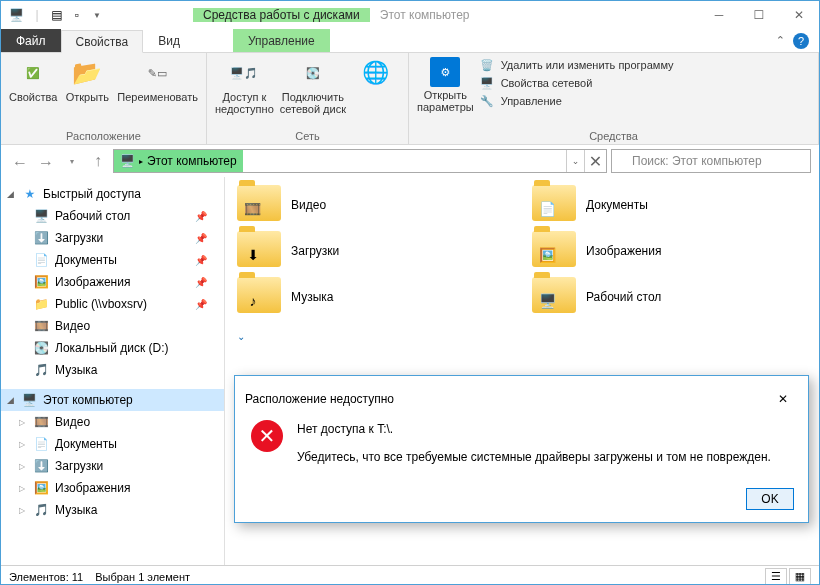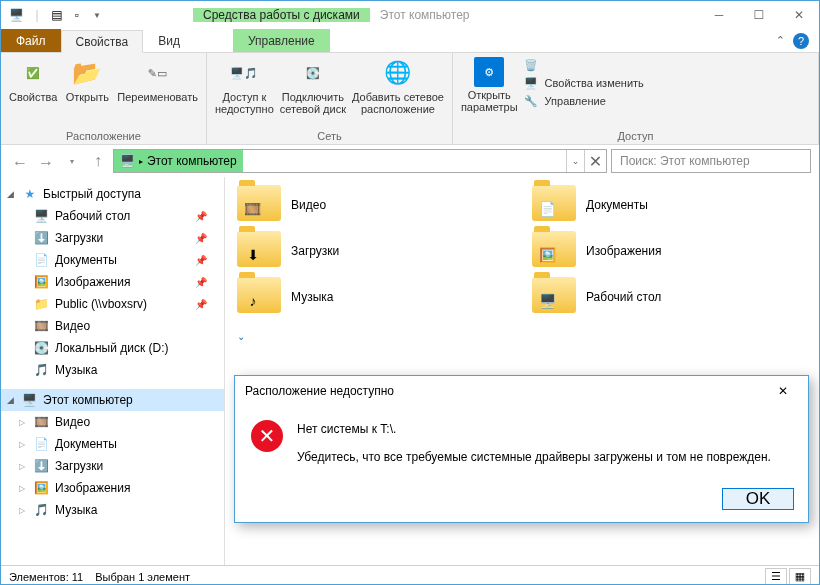--- a/index.html
+++ b/index.html
@@ -10,21 +10,21 @@
 .titlebar .qat { display: flex; align-items: center; gap: 4px; padding-left: 8px; }
 .titlebar .qat .ico { width: 16px; height: 16px; display: flex; align-items: center; justify-content: center; font-size: 12px; }
 .titlebar .contextual { margin-left: 88px; background: #99e599; padding: 0 10px; font-size: 12px; color: #222; }
 .titlebar .title { margin-left: 10px; color: #999; font-size: 12px; }
 .titlebar .wincontrols { margin-left: auto; display: flex; }
 .titlebar .wincontrols .btn { width: 40px; height: 28px; display: flex; align-items: center; justify-content: center; color: #666; font-size: 12px; }
 
 
 .tabs { height: 24px; display: flex; align-items: stretch; border-bottom: 1px solid #d9d9d9; background: #fff; position: relative; }
 .tabs .tab { padding: 4px 14px; font-size: 12px; color: #333; border: 1px solid transparent; cursor: default; }
-.tabs .tab.file { background: #a16207; color: #fff; }
+.tabs .tab.file { background: #404040; color: #fff; }
 .tabs .tab.active { background: #f3f3f3; border-color: #d9d9d9; border-bottom-color: #f3f3f3; position: relative; top: 1px; }
 .tabs .tab.contextual { background: #99e599; color: #333; }
 .tabs .rightmost { margin-left: auto; display: flex; align-items: center; gap: 8px; padding-right: 10px; }
 .tabs .rightmost .help { width: 16px; height: 16px; border-radius: 50%; background: #1979ca; color: #fff; display: flex; align-items: center; justify-content: center; font-size: 11px; }
 
 
 .ribbon { height: 92px; background: #f3f3f3; display: flex; border-bottom: 1px solid #d9d9d9; }
 .group { border-right: 1px solid #d9d9d9; padding: 4px 8px 2px; display: flex; flex-direction: column; }
 .group .controls { display: flex; gap: 6px; flex: 1; }
 .group .controls .vbtn { display: flex; flex-direction: column; align-items: center; gap: 2px; font-size: 11px; color: #333; text-align: center; min-width: 48px; }
@@ -35,21 +35,21 @@
 .group .stack .hrow .si { width: 16px; height: 16px; display: flex; align-items: center; justify-content: center; }
 
 
 .addressrow { height: 32px; display: flex; align-items: center; padding: 4px 8px; gap: 4px; }
 .addressrow .navbtn { width: 22px; height: 22px; display: flex; align-items: center; justify-content: center; color: #888; }
 .addressrow .addr { flex: 1; height: 24px; border: 1px solid #aaa; display: flex; align-items: center; background: #fff; }
 .addressrow .addr .crumb { background: #76dd8e; height: 100%; display: flex; align-items: center; padding: 0 6px; font-size: 12px; gap: 4px; }
 .addressrow .addr .rest { flex: 1; }
 .addressrow .addr .dd { width: 18px; display: flex; align-items: center; justify-content: center; color: #666; border-left: 1px solid #ccc; height: 100%; }
 .addressrow .addr .ref { width: 22px; display: flex; align-items: center; justify-content: center; color: #666; border-left: 1px solid #ccc; height: 100%; }
-.addressrow .search { width: 200px; height: 24px; border: 1px solid #aaa; padding: 0 8px; font-size: 12px; color: #888; display: flex; align-items: center; }
+.addressrow .search { width: 200px; height: 24px; border: 1px solid #aaa; padding: 0 20px; font-size: 12px; color: #888; display: flex; align-items: center; }
 
 
 .main { display: flex; height: 388px; }
 .sidebar { width: 224px; border-right: 1px solid #e0e0e0; overflow: hidden; padding: 6px 0; font-size: 12px; }
 .sidebar .node { display: flex; align-items: center; gap: 5px; padding: 2px 6px 2px 18px; height: 22px; }
 .sidebar .node.header { padding-left: 6px; font-weight: 400; }
 .sidebar .node.selected { background: #cde8ff; }
 .sidebar .node .expander { width: 10px; color: #666; font-size: 9px; }
 .sidebar .node .ni { width: 16px; height: 16px; display: flex; align-items: center; justify-content: center; }
 .sidebar .node .pin { margin-left: auto; margin-right: 10px; color: #777; font-size: 10px; }
@@ -62,28 +62,28 @@
 .content .section .chev { font-size: 10px; }
 .content .drive { display: flex; align-items: center; gap: 10px; font-size: 11px; color: #666; margin-top: 2px; margin-left: 40px; }
 
 
 .statusbar { height: 22px; border-top: 1px solid #d0d0d0; display: flex; align-items: center; font-size: 11px; padding: 0 8px; gap: 12px; background: #fff; }
 .statusbar .right { margin-left: auto; display: flex; gap: 2px; }
 .statusbar .right .vbtn2 { width: 22px; height: 18px; border: 1px solid #ccc; display: flex; align-items: center; justify-content: center; }
 
 
 .dialog { position: absolute; left: 233px; top: 374px; width: 575px; border: 1px solid #4ca0d8; background: #fff; box-shadow: 4px 4px 12px rgba(0,0,0,0.3); }
-.dialog .dtitle { height: 30px; display: flex; align-items: center; padding: 0 10px; font-size: 12px; }
+.dialog .dtitle { height: 30px; display: flex; align-items: flex-end; padding: 0 10px; font-size: 12px; }
 .dialog .dtitle .dclose { margin-left: auto; width: 30px; text-align: center; }
 .dialog .dbody { padding: 14px 16px; display: flex; gap: 14px; font-size: 12px; }
 .dialog .dbody .erricon { width: 32px; height: 32px; border-radius: 50%; background: #e81123; color: #fff; display: flex; align-items: center; justify-content: center; font-size: 20px; flex-shrink: 0; }
 .dialog .dbody .msg { line-height: 1.5; }
 .dialog .dbody .msg .line1 { margin-bottom: 10px; }
 .dialog .dfoot { display: flex; justify-content: flex-end; padding: 8px 14px 12px; }
-.dialog .dfoot .okbtn { width: 72px; height: 22px; border: 1px solid #0078d7; background: #e5f1fb; font-size: 17px; }
+.dialog .dfoot .okbtn { width: 48px; height: 22px; border: 1px solid #0078d7; background: #e5f1fb; font-size: 12px; }
 
 
 .folder-ico { width: 44px; height: 36px; background: linear-gradient(#ffe9a6, #f4c23f); border-radius: 3px; position: relative; }
 .folder-ico::before { content: ""; position: absolute; top: -5px; left: 2px; width: 16px; height: 6px; background: #f4c23f; border-radius: 2px 2px 0 0; }
 .folder-ico .overlay { position: absolute; bottom: 2px; left: 4px; width: 24px; height: 20px; display: flex; align-items: center; justify-content: center; font-size: 14px; }
 </style>
 </head>
 <body>
 
 <div class="titlebar">
@@ -141,49 +141,48 @@
         <span style="white-space:pre-line">Доступ к
 недоступно</span>
       </div>
       <div class="vbtn">
         <div class="bi">💽</div>
         <span style="white-space:pre-line">Подключить
 сетевой диск</span>
       </div>
       <div class="vbtn">
         <div class="bi" style="color:#4488cc;font-size:22px">🌐</div>
-        <span style="white-space:pre-line">Добавить сетевое
-расположение</span>
       </div>
     </div>
     <div class="label">Сеть</div>
   </div>
 
   <div class="group" style="flex:1">
     <div class="controls">
       <div class="vbtn">
         <div class="bi" style="background:#0078d7;color:#fff;width:30px;height:30px;border-radius:2px">⚙</div>
         <span style="white-space:pre-line">Открыть
 параметры</span>
       </div>
       <div class="stack">
         <div class="hrow">
           <span class="si">🗑️</span>
+          <span>Удалить или изменить программу</span>
         </div>
         <div class="hrow">
           <span class="si">🖥️</span>
-          <span>Свойства изменить</span>
+          <span>Свойства сетевой</span>
         </div>
         <div class="hrow">
           <span class="si">🔧</span>
           <span>Управление</span>
         </div>
       </div>
     </div>
-    <div class="label">Доступ</div>
+    <div class="label">Средства</div>
   </div>
 </div>
 
 <div class="addressrow">
   <div class="navbtn">←</div>
   <div class="navbtn">→</div>
   <div class="navbtn" style="font-size:8px">▾</div>
   <div class="navbtn">↑</div>
   <div class="addr">
     <div class="crumb">
@@ -361,20 +360,20 @@
 </div>
 
 <div class="dialog">
   <div class="dtitle">
     <span>Расположение недоступно</span>
     <span class="dclose">✕</span>
   </div>
   <div class="dbody">
     <div class="erricon">✕</div>
     <div class="msg">
-      <div class="line1">Нет системы к T:\.</div>
+      <div class="line1">Нет доступа к T:\.</div>
       <div>Убедитесь, что все требуемые системные драйверы загружены и том не поврежден.</div>
     </div>
   </div>
   <div class="dfoot">
     <button class="okbtn">OK</button>
   </div>
 </div>
 
 </body></html>

